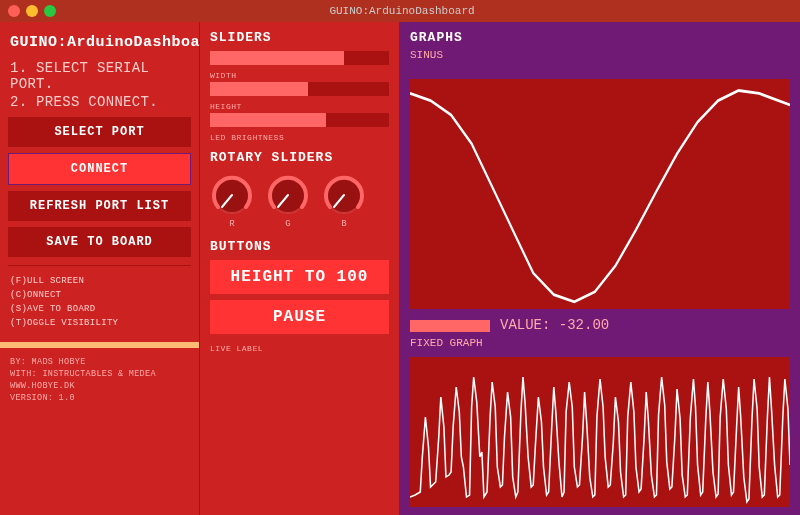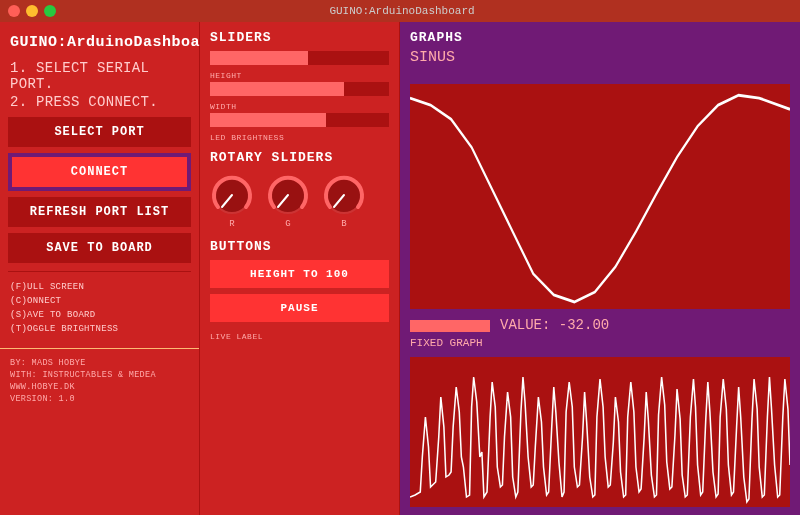--- a/index.html
+++ b/index.html
@@ -66,39 +66,39 @@
       border: none;
       color: white;
       font-family: 'Courier New', monospace;
       font-size: 12px;
       font-weight: bold;
       letter-spacing: 1px;
       cursor: pointer;
     }
     .sidebar-btn.connect-btn {
       background: #ff3333;
-      border: 4px solid #701a75;
+      border: 1px solid #701a75;
     }
     .sidebar-btn.save-btn {
       background: #aa1111;
     }
     .sidebar-divider {
       border: none;
       border-top: 1px solid #aa1111;
       margin: 8px 8px;
     }
     .sidebar-shortcut {
       font-size: 9px;
       padding: 2px 10px;
       color: #ffcccc;
       letter-spacing: 0.3px;
     }
     .sidebar-footer {
       margin-top: 12px;
-      border-top: 1px solid #fdba74;
+      border-top: 6px solid #fdba74;
       padding-top: 8px;
     }
     .sidebar-footer-text {
       font-size: 8.5px;
       padding: 1px 10px;
       color: #ffaaaa;
       letter-spacing: 0.3px;
     }
 
     
@@ -163,21 +163,21 @@
       margin-top: 10px;
     }
     .action-btn {
       display: block;
       width: 100%;
       padding: 8px 16px;
       background: #ff3333;
       border: none;
       color: white;
       font-family: 'Courier New', monospace;
-      font-size: 11px;
+      font-size: 16px;
       font-weight: bold;
       letter-spacing: 1px;
       cursor: pointer;
       text-align: center;
       margin-bottom: 6px;
     }
     .live-label-section {
       margin-top: 10px;
     }
 
@@ -189,21 +189,21 @@
       display: flex;
       flex-direction: column;
     }
     .graphs-title {
       font-size: 13px;
       font-weight: bold;
       letter-spacing: 1px;
       margin-bottom: 4px;
     }
     .sinus-label {
-      font-size: 15px;
+      font-size: 11px;
       color: #ffaaaa;
       margin-bottom: 18px;
     }
     
     .sinus-graph {
       background: #aa1111;
       flex: 1;
       position: relative;
       margin-bottom: 8px;
       min-height: 160px;
@@ -248,44 +248,44 @@
     <button class="sidebar-btn">SELECT PORT</button>
     <button class="sidebar-btn connect-btn">CONNECT</button>
     <button class="sidebar-btn">REFRESH PORT LIST</button>
     <button class="sidebar-btn save-btn">SAVE TO BOARD</button>
 
     <hr class="sidebar-divider">
 
     <div class="sidebar-shortcut">(F)ULL SCREEN</div>
     <div class="sidebar-shortcut">(C)ONNECT</div>
     <div class="sidebar-shortcut">(S)AVE TO BOARD</div>
-    <div class="sidebar-shortcut">(T)OGGLE BRIGHTNESS</div>
+    <div class="sidebar-shortcut">(T)OGGLE VISIBILITY</div>
 
     <div class="sidebar-footer">
       <div class="sidebar-footer-text">BY: MADS HOBYE</div>
       <div class="sidebar-footer-text">WITH: INSTRUCTABLES &amp; MEDEA</div>
       <div class="sidebar-footer-text">WWW.HOBYE.DK</div>
       <div class="sidebar-footer-text">VERSION: 1.0</div>
     </div>
   </div>
 
   <div class="middle-panel">
     <div class="section-title">SLIDERS</div>
 
     <div>
       <div class="slider-track">
-        <div class="slider-fill" style="width:55%"></div>
-      </div>
-      <div class="slider-label">HEIGHT</div>
+        <div class="slider-fill" style="width:75%"></div>
+      </div>
+      <div class="slider-label">WIDTH</div>
     </div>
     <div>
       <div class="slider-track">
-        <div class="slider-fill" style="width:75%"></div>
-      </div>
-      <div class="slider-label">WIDTH</div>
+        <div class="slider-fill" style="width:55%"></div>
+      </div>
+      <div class="slider-label">HEIGHT</div>
     </div>
     <div>
       <div class="slider-track">
         <div class="slider-fill" style="width:65%"></div>
       </div>
       <div class="slider-label">LED BRIGHTNESS</div>
     </div>
 
     <div class="rotary-section">
       <div class="section-title">ROTARY SLIDERS</div>

